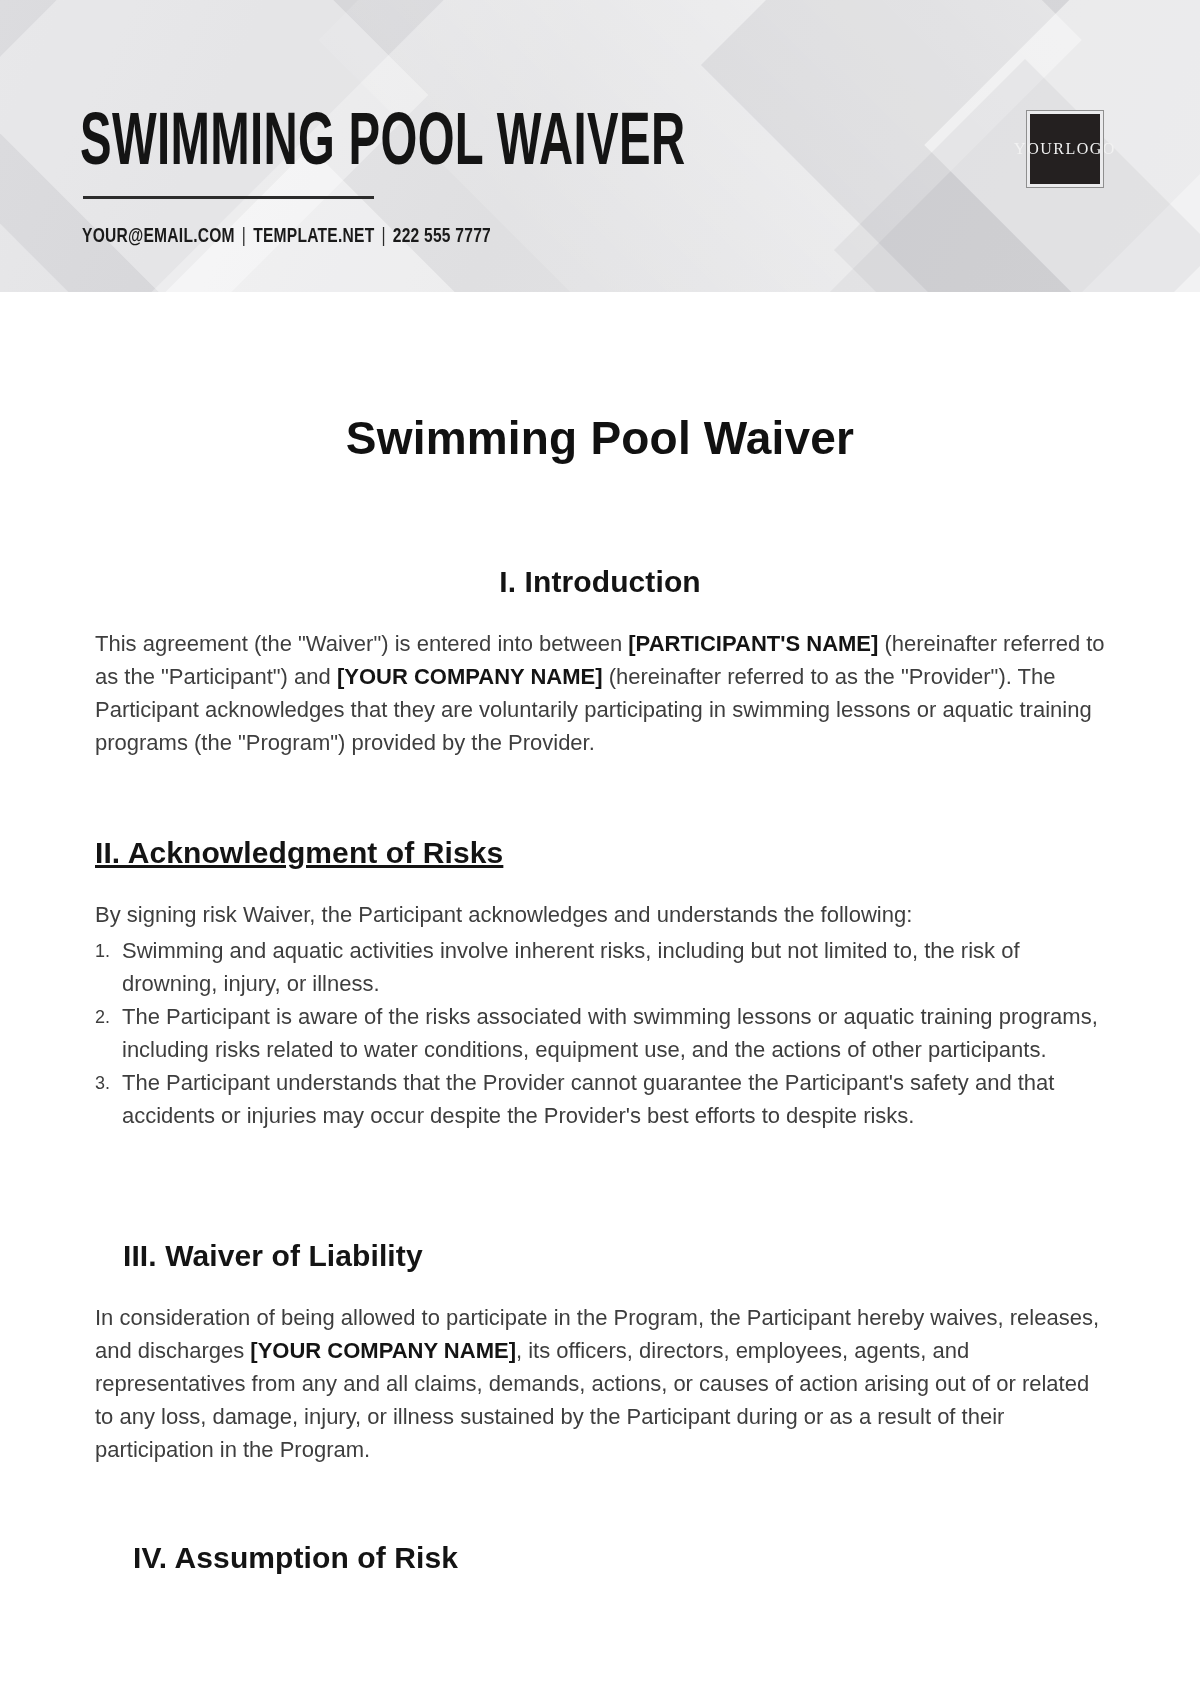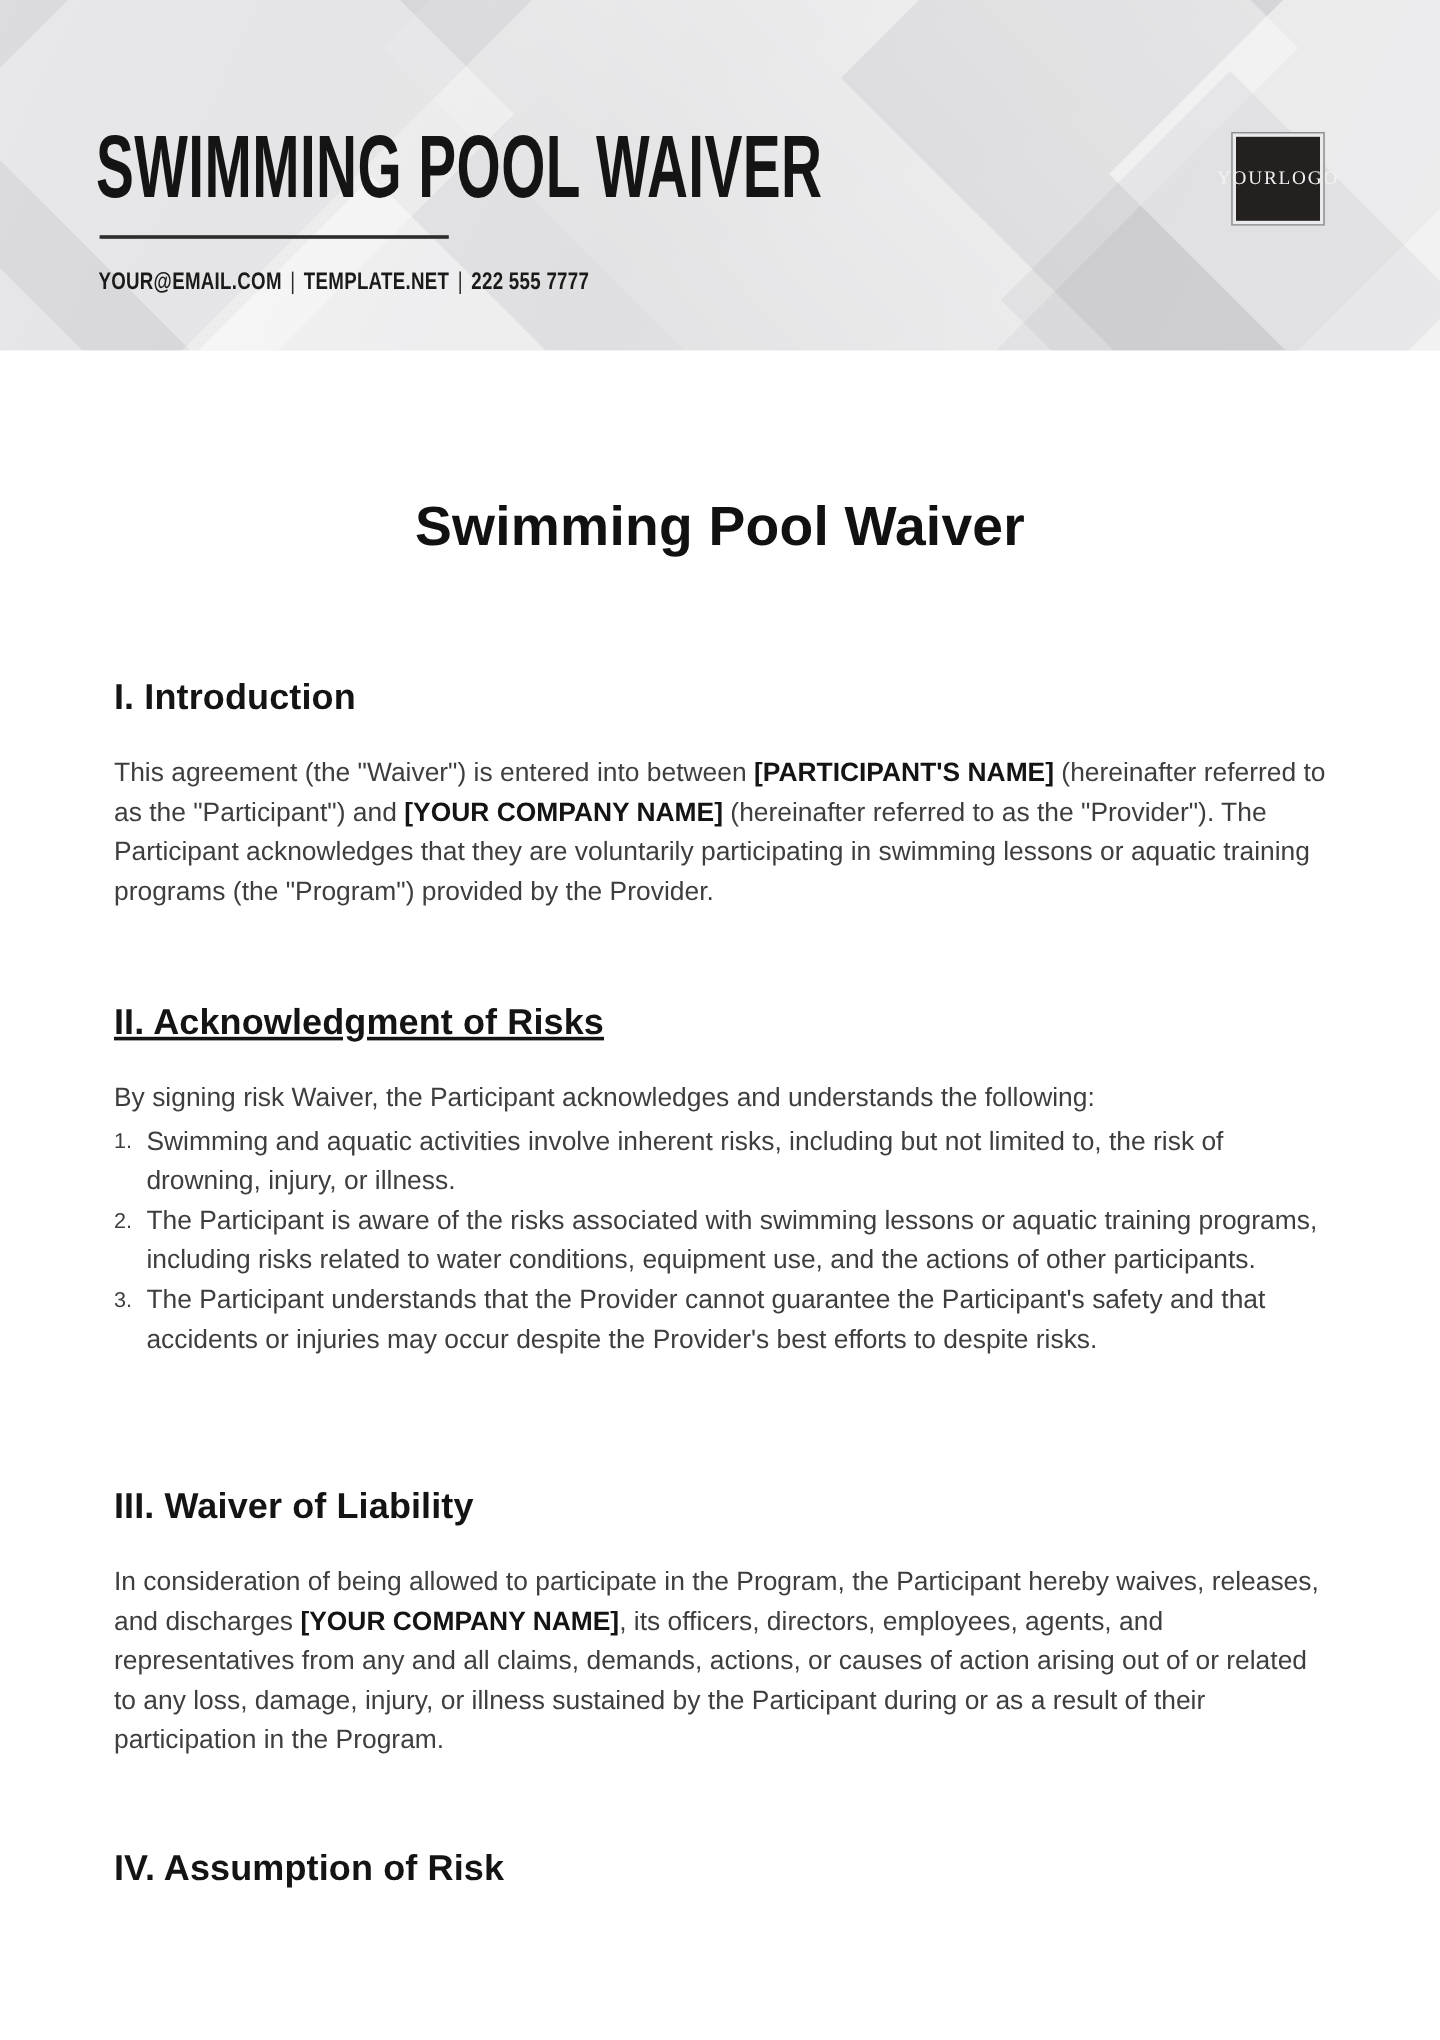--- a/index.html
+++ b/index.html
@@ -67,24 +67,24 @@
   .doc-title {
     margin: 118px 0 0 0;
     text-align: center;
     font-size: 46px; line-height: 56px;
     font-weight: 700; color: #111111; letter-spacing: 0.2px;
   }
   .sec-heading {
     margin: 0; font-size: 30px; line-height: 36px;
     font-weight: 700; color: #141414; letter-spacing: 0.1px;
   }
-  .mt-sec1 { margin-top: 98px; }
+  .mt-sec1 { margin-top: 98px; text-align: center; }
   .mt-sec2 { margin-top: 76px; text-decoration: underline; }
-  .mt-sec3 { margin-top: 106px; }
-  .mt-sec4 { margin-top: 74px; }
+  .mt-sec3 { margin-top: 106px; margin-left: 28px; }
+  .mt-sec4 { margin-top: 74px; margin-left: 38px; }
   .doc p { margin: 27px 0 0 0; }
   .doc b { color: #141414; font-weight: 700; }
 
   .num-list { margin-top: 3px; }
   .li { display: flex; align-items: flex-start; }
   .li-num {
     flex: 0 0 auto; width: 27px; padding-top: 2px;
     font-size: 18px; line-height: 31px; color: #3e3e3e;
   }
   .li-text { flex: 1 1 auto; }

